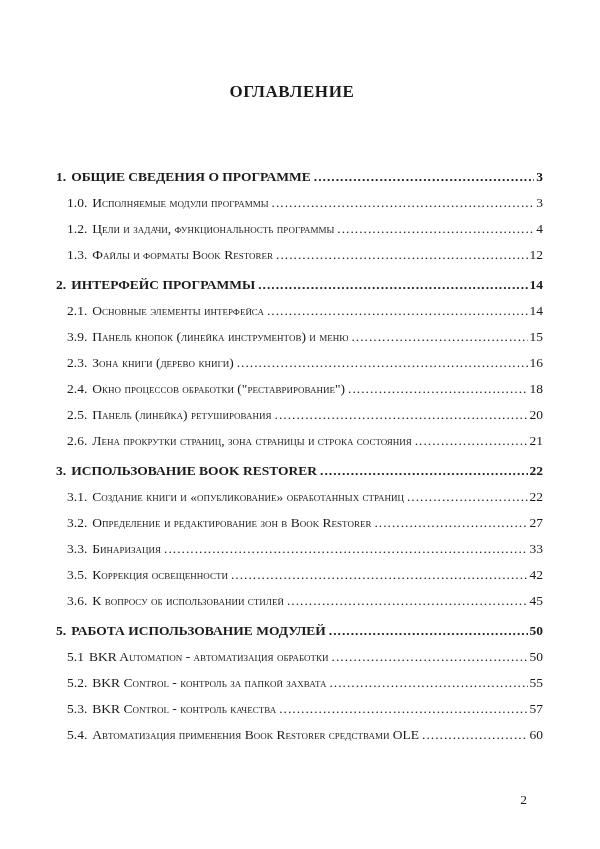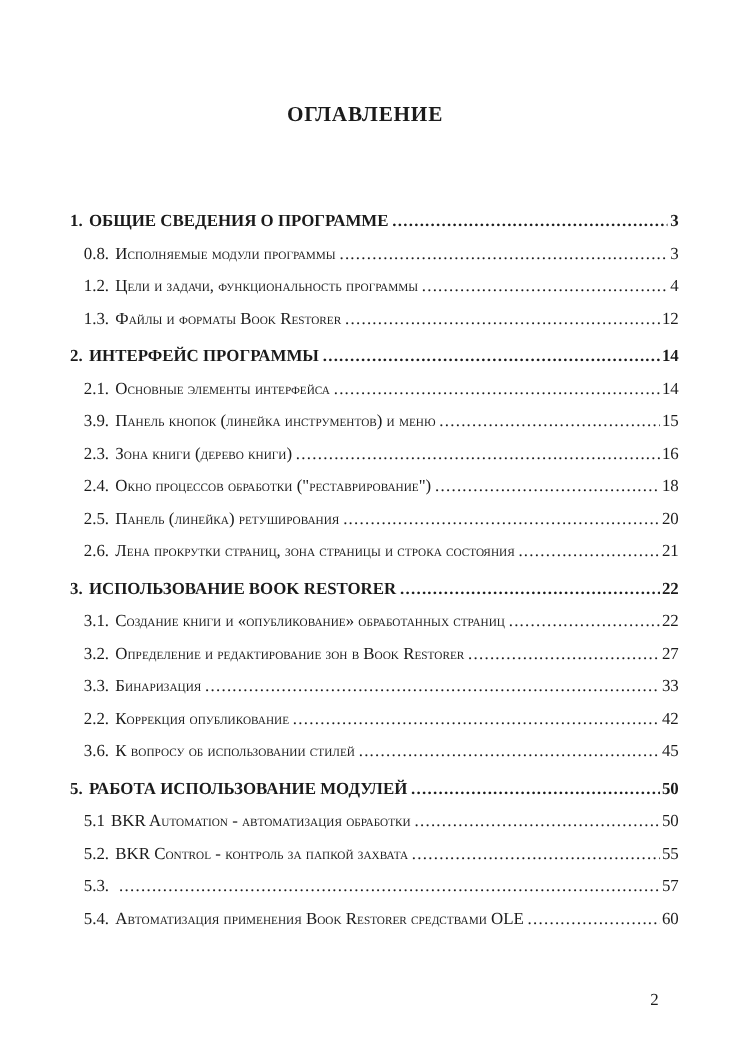--- a/index.html
+++ b/index.html
@@ -82,21 +82,21 @@
 
   <div class="toc">
 
     <div class="toc-row sec">
         <span class="num">1.</span>
         <span class="ttl">ОБЩИЕ СВЕДЕНИЯ О ПРОГРАММЕ</span>
         <span class="dots"></span>
         <span class="pg">3</span>
       </div>
     <div class="toc-row sub">
-        <span class="num">0.8.</span>
+        <span class="num">1.0.</span>
         <span class="ttl">Исполняемые модули программы</span>
         <span class="dots"></span>
         <span class="pg">3</span>
       </div>
     <div class="toc-row sub">
         <span class="num">1.2.</span>
         <span class="ttl">Цели и задачи, функциональность программы</span>
         <span class="dots"></span>
         <span class="pg">4</span>
       </div>
@@ -168,22 +168,22 @@
         <span class="dots"></span>
         <span class="pg">27</span>
       </div>
     <div class="toc-row sub">
         <span class="num">3.3.</span>
         <span class="ttl">Бинаризация</span>
         <span class="dots"></span>
         <span class="pg">33</span>
       </div>
     <div class="toc-row sub">
-        <span class="num">2.2.</span>
-        <span class="ttl">Коррекция опубликование</span>
+        <span class="num">3.5.</span>
+        <span class="ttl">Коррекция освещенности</span>
         <span class="dots"></span>
         <span class="pg">42</span>
       </div>
     <div class="toc-row sub">
         <span class="num">3.6.</span>
         <span class="ttl">К вопросу об использовании стилей</span>
         <span class="dots"></span>
         <span class="pg">45</span>
       </div>
 
@@ -200,20 +200,21 @@
         <span class="pg">50</span>
       </div>
     <div class="toc-row sub">
         <span class="num">5.2.</span>
         <span class="ttl">BKR Control - контроль за папкой захвата</span>
         <span class="dots"></span>
         <span class="pg">55</span>
       </div>
     <div class="toc-row sub">
         <span class="num">5.3.</span>
+        <span class="ttl">BKR Control - контроль качества</span>
         <span class="dots"></span>
         <span class="pg">57</span>
       </div>
     <div class="toc-row sub">
         <span class="num">5.4.</span>
         <span class="ttl">Автоматизация применения Book Restorer средствами OLE</span>
         <span class="dots"></span>
         <span class="pg">60</span>
       </div>
 

